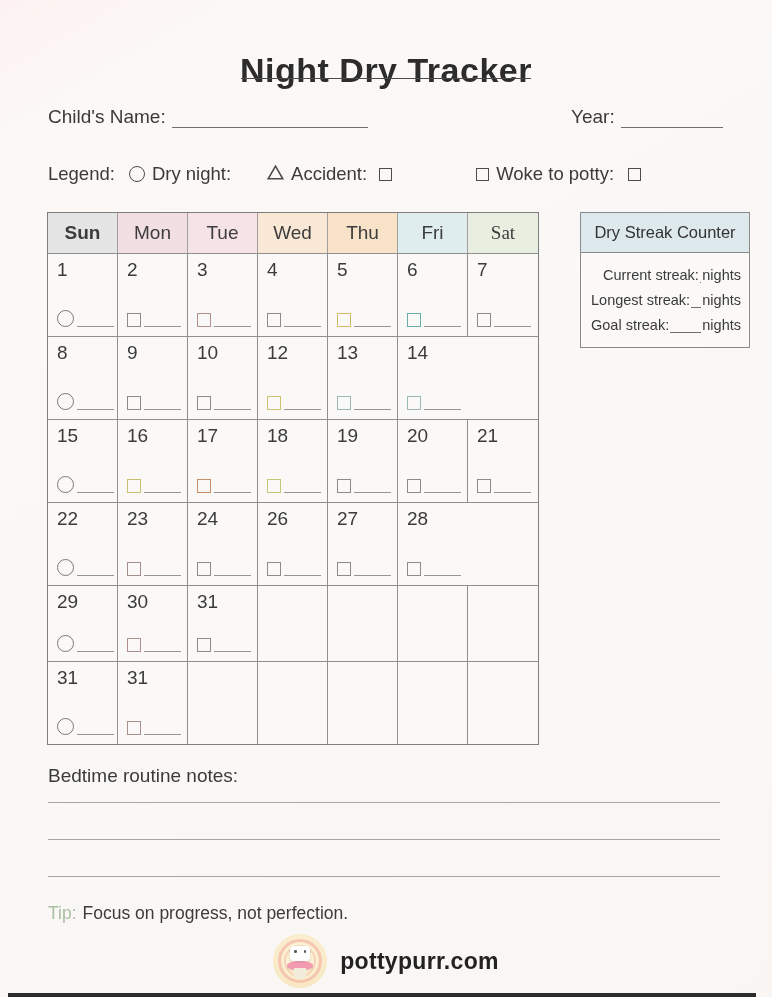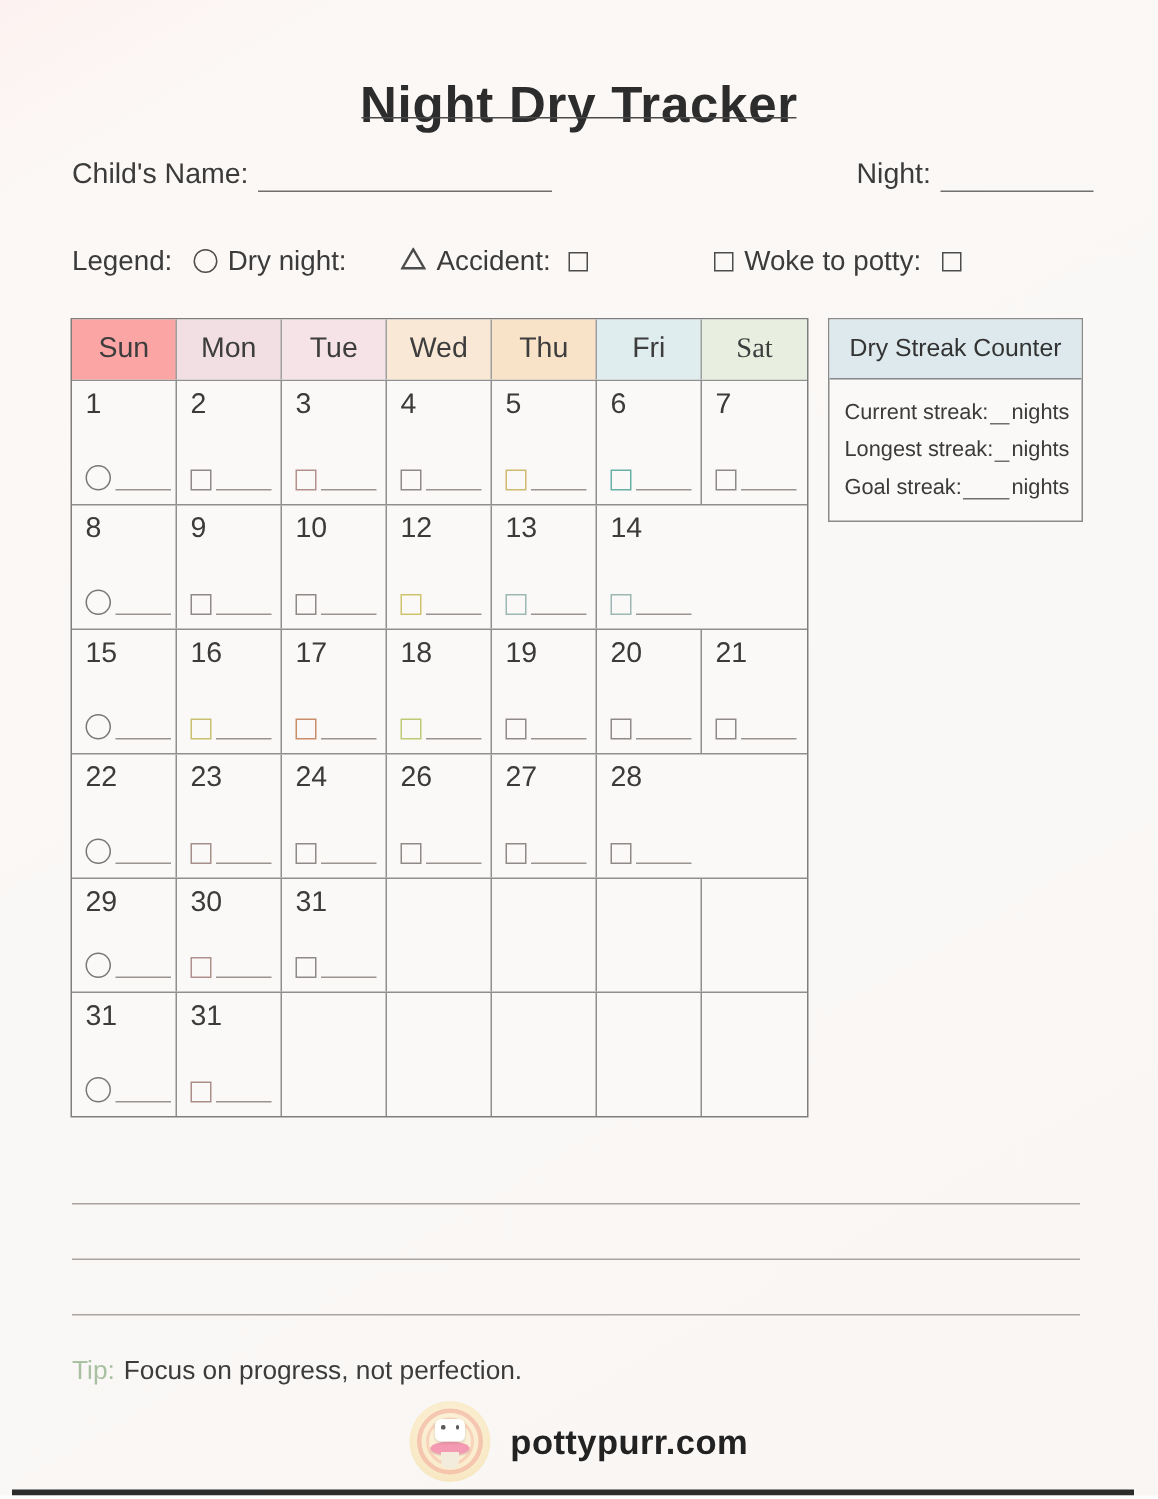--- a/index.html
+++ b/index.html
@@ -43,28 +43,28 @@
   .cal-cell{position:relative;border-right:1px solid #8f8f8f;box-sizing:border-box;
     padding:5px 0 0 9px;font-size:19px;}
   .cal-cell:last-child{border-right:none;}
   .day-num{display:block;line-height:22px;}
   .marker-row{position:absolute;left:9px;bottom:9px;display:flex;align-items:flex-end;}
   .marker{display:inline-block;box-sizing:border-box;border:1.6px solid #8f8a88;}
   .marker.circle{width:17px;height:17px;border-radius:50%;}
   .marker.square{width:14px;height:14px;}
   .cell-blank{width:37px;height:13px;border-bottom:1.5px solid #9a938f;margin-left:3px;}
   
-  .streak-box{position:absolute;left:552px;top:212px;width:170px;border:1.5px solid #8a8a8a;
+  .streak-box{position:absolute;left:580px;top:212px;width:170px;border:1.5px solid #8a8a8a;
     box-sizing:border-box;background:#fbf9f7;}
   .streak-header{height:39px;background:#dde9ec;border-bottom:1.5px solid #8a8a8a;
     display:flex;align-items:center;justify-content:center;font-size:16.5px;color:#333;}
   .streak-rows{padding:12px 8px 14px 10px;}
   .streak-row{display:flex;align-items:flex-end;font-size:14.5px;margin-top:9px;
     white-space:nowrap;}
-  .streak-row:first-child{margin-top:2px;}
+  .streak-row:first-child{margin-top:2px;margin-left:12px;}
   .streak-label{color:#3b3b3b;}
   .streak-blank{border-bottom:1.2px solid #6f6f6f;height:13px;margin:0 1px;}
   
   .notes-label{position:absolute;top:765px;left:48px;font-size:19px;}
   .notes-line{position:absolute;left:48px;width:672px;border-bottom:1.2px solid #aaa39f;}
   .nl-1{top:802px;} .nl-2{top:839px;} .nl-3{top:876px;}
   
   .tip-row{position:absolute;top:903px;left:48px;font-size:17.5px;}
   .tip-label{margin-right:6px;}
   
@@ -89,40 +89,40 @@
 </head>
 <body>
 
 <div class="page">
 
   <h1 class="title">Night Dry Tracker</h1>
   <div class="title-underline"></div>
 
   <div class="fields-row">
     <span class="fgroup fg-name"><span>Child's Name:</span><span class="blank name-blank"></span></span>
-    <span class="fgroup fg-year"><span>Night:</span><span class="blank year-blank"></span></span>
+    <span class="fgroup fg-year"><span>Year:</span><span class="blank year-blank"></span></span>
   </div>
 
   <div class="legend-row">
     <span>Legend:</span>
     <span class="lg-circle"></span>
     <span class="lg-label">Dry night:</span>
     <span class="lg-tri"><svg width="17" height="15" viewBox="0 0 17 15">
           <path d="M8.5 1.2 L15.8 13.8 L1.2 13.8 Z" fill="none" stroke="#4c4c4c" stroke-width="1.6"></path>
         </svg></span>
     <span class="lg-label">Accident:</span>
     <span class="lg-box lg-box-a"></span>
     <span class="lg-box lg-box-pre"></span>
     <span class="lg-label">Woke to potty:</span>
     <span class="lg-box lg-box-w"></span>
   </div>
 
   <div class="calendar">
     <div class="cal-header-row">
-        <div class="cal-head" style="background: #fca5a5;">Sun</div>
+        <div class="cal-head" style="background: #e5e5e5; font-weight: bold;">Sun</div>
         <div class="cal-head" style="background: rgb(242, 223, 227);">Mon</div>
         <div class="cal-head" style="background: rgb(246, 227, 231);">Tue</div>
         <div class="cal-head" style="background: rgb(249, 232, 214);">Wed</div>
         <div class="cal-head" style="background: rgb(248, 226, 200);">Thu</div>
         <div class="cal-head" style="background: rgb(223, 237, 239);">Fri</div>
         <div class="cal-head" style="background: rgb(232, 239, 224);">Sat</div>
       </div>
     <div>
         <div class="cal-row">
           <div class="cal-cell">
@@ -397,20 +397,21 @@
           <div class="streak-suffix">nights</div>
         </div>
         <div class="streak-row">
           <div class="streak-label">Goal streak:</div>
           <div class="streak-blank" style="width: 35px;"></div>
           <div class="streak-suffix">nights</div>
         </div>
       </div>
   </aside>
 
+  <div class="notes-label">Bedtime routine notes:</div>
   <div class="notes-line nl-1"></div>
   <div class="notes-line nl-2"></div>
   <div class="notes-line nl-3"></div>
 
   <div class="tip-row">
     <span class="tip-label" style="color: rgb(169, 192, 162);">Tip:</span><span>Focus on progress, not perfection.</span>
   </div>
 
   <div class="footer">
     <span class="logo">

